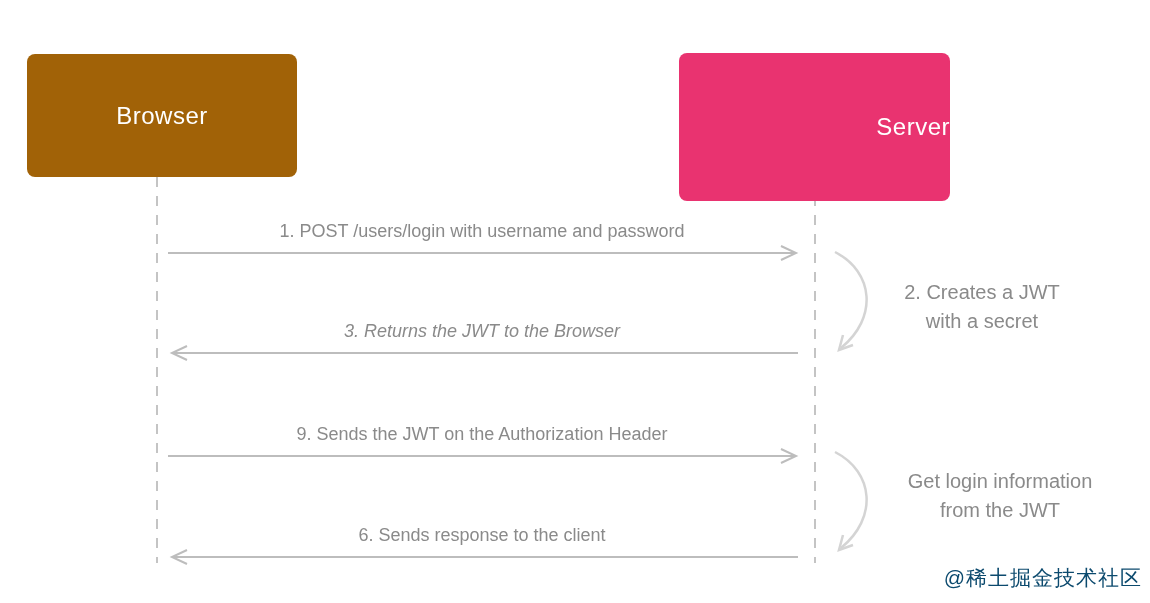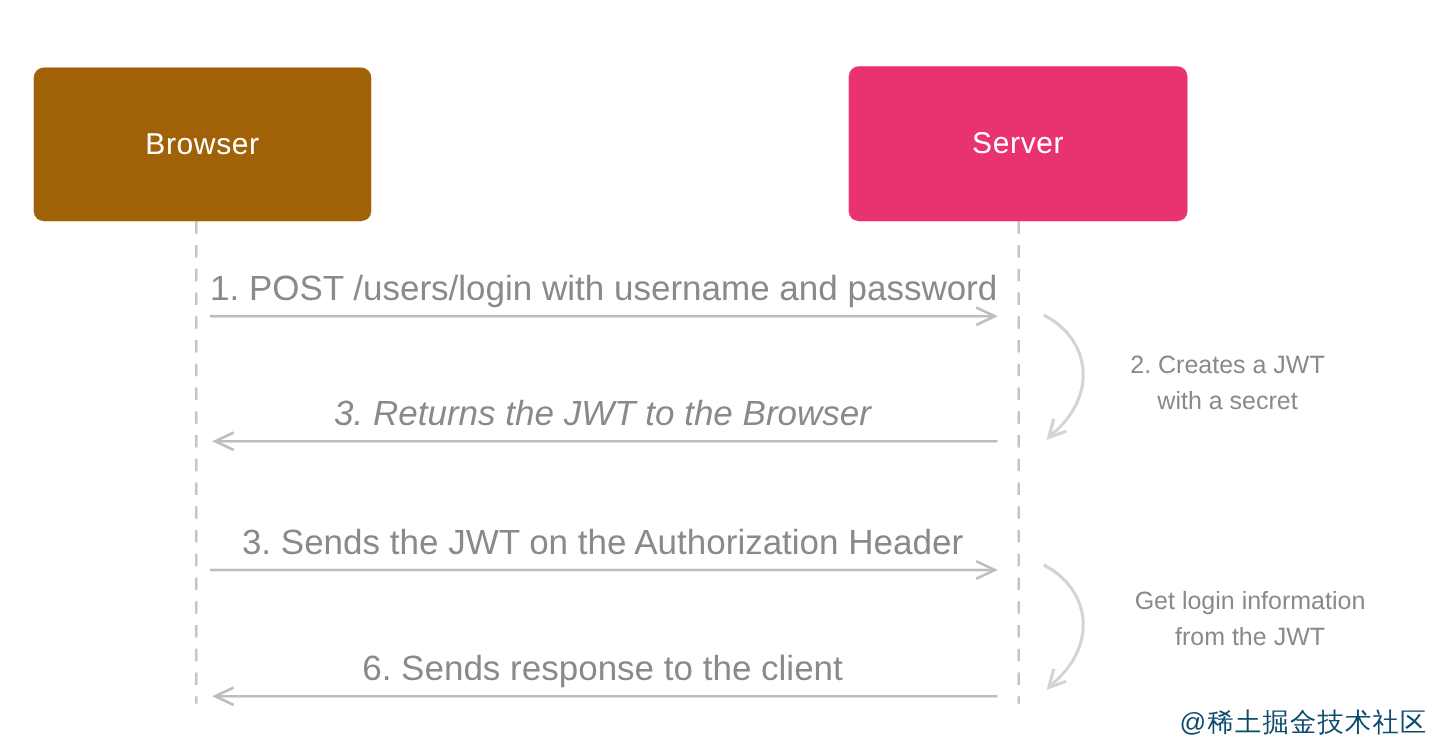--- a/index.html
+++ b/index.html
@@ -12,27 +12,27 @@
   }
   .actor{
     position:absolute;
     display:flex;align-items:center;justify-content:center;
     border-radius:8px;
     color:#ffffff;
     font-size:24px;
     letter-spacing:0.5px;
   }
   .actor-browser{left:27px;top:54px;width:270px;height:123px;background:#6fbed3;}
-  .actor-server{left:679px;top:53px;width:271px;height:124px;background:#e93370;}
+  .actor-server{left:679px;top:53px;width:271px;height:148px;background:#e93370;justify-content:flex-end;}
   .connector-layer{position:absolute;left:0;top:0;width:1150px;height:603px;}
   .msg-label{
     position:absolute;
     left:168px;width:628px;height:28px;
     text-align:center;
-    font-size:28px;
+    font-size:18px;
     color:#8a8a8a;
     line-height:28px;
     white-space:nowrap;
   }
   .msg-label-1{top:217px;}
   .msg-label-3{top:317px;font-style:italic;}
   .msg-label-4{top:420px;}
   .msg-label-6{top:521px;}
   .note{
     position:absolute;
@@ -94,21 +94,21 @@
 
   <div class="actor actor-browser" style="background-color: #a16207;">
     <span>Browser</span>
   </div>
   <div class="actor actor-server" style="background-color: rgb(233, 51, 112);">
     <span>Server</span>
   </div>
 
   <div class="msg-label msg-label-1">1. POST /users/login with username and password</div>
   <div class="msg-label msg-label-3">3. Returns the JWT to the Browser</div>
-  <div class="msg-label msg-label-4">3. Sends the JWT on the Authorization Header</div>
+  <div class="msg-label msg-label-4">9. Sends the JWT on the Authorization Header</div>
   <div class="msg-label msg-label-6">6. Sends response to the client</div>
 
   <div class="note note-2">
     <div>2. Creates a JWT</div>
     <div>with a secret</div>
   </div>
   <div class="note note-5">
     <div>Get login information</div>
     <div>from the JWT</div>
   </div>

